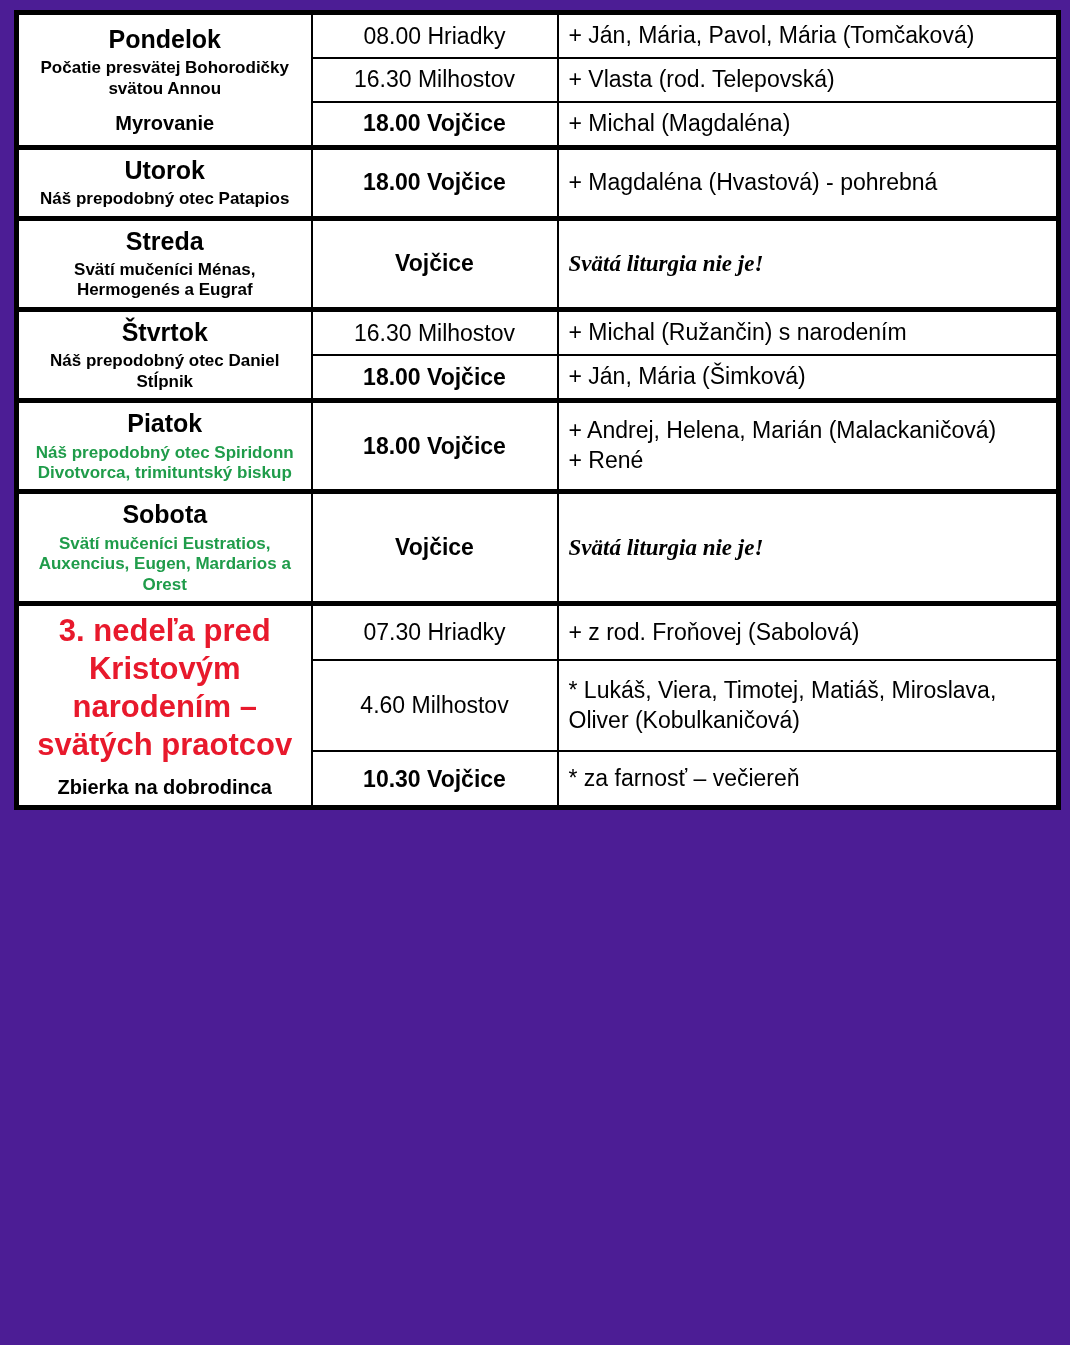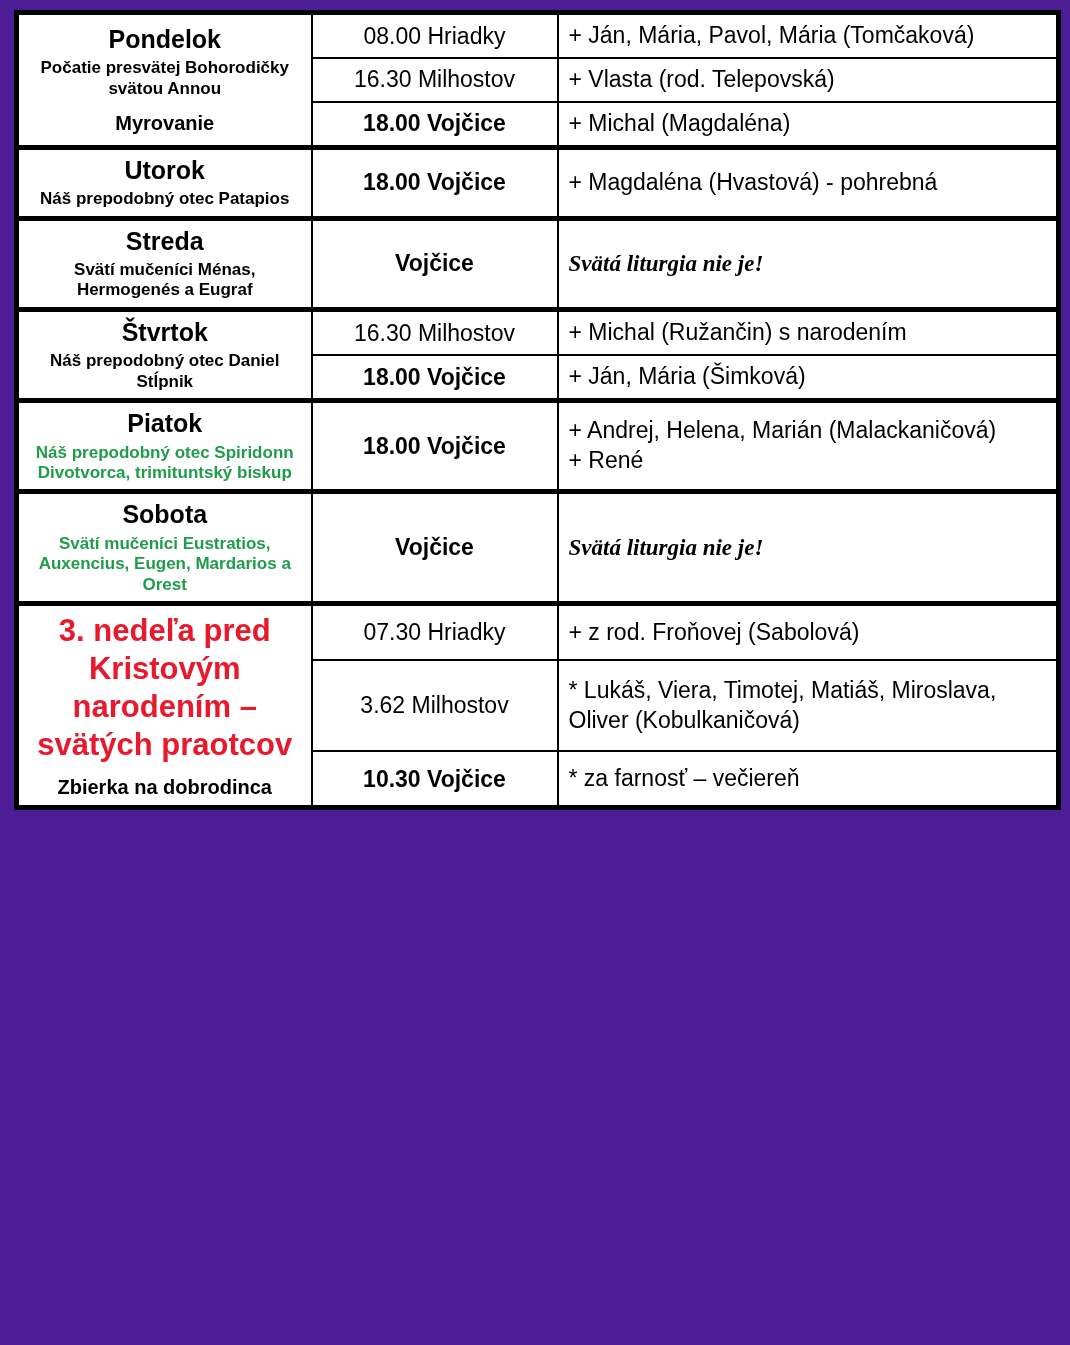--- a/index.html
+++ b/index.html
@@ -170,21 +170,21 @@
       <tr class="block-start">
         <td class="day-cell" rowspan="3">
           <div class="day-title-big">3. nedeľa pred Kristovým narodením – svätých praotcov</div>
           <div class="day-gap"></div>
           <div class="day-sub small">Zbierka na dobrodinca</div>
         </td>
         <td class="place">07.30 Hriadky</td>
         <td class="intent">+ z rod. Froňovej (Sabolová)</td>
       </tr>
       <tr>
-        <td class="place">3.62 Milhostov</td>
+        <td class="place">4.60 Milhostov</td>
         <td class="intent">* Lukáš, Viera, Timotej, Matiáš, Miroslava, Oliver (Kobulkaničová)</td>
       </tr>
       <tr class="block-end">
         <td class="place bold">10.30 Vojčice</td>
         <td class="intent">* za farnosť – večiereň</td>
       </tr>
 
     </tbody>
   </table>
 </div>

